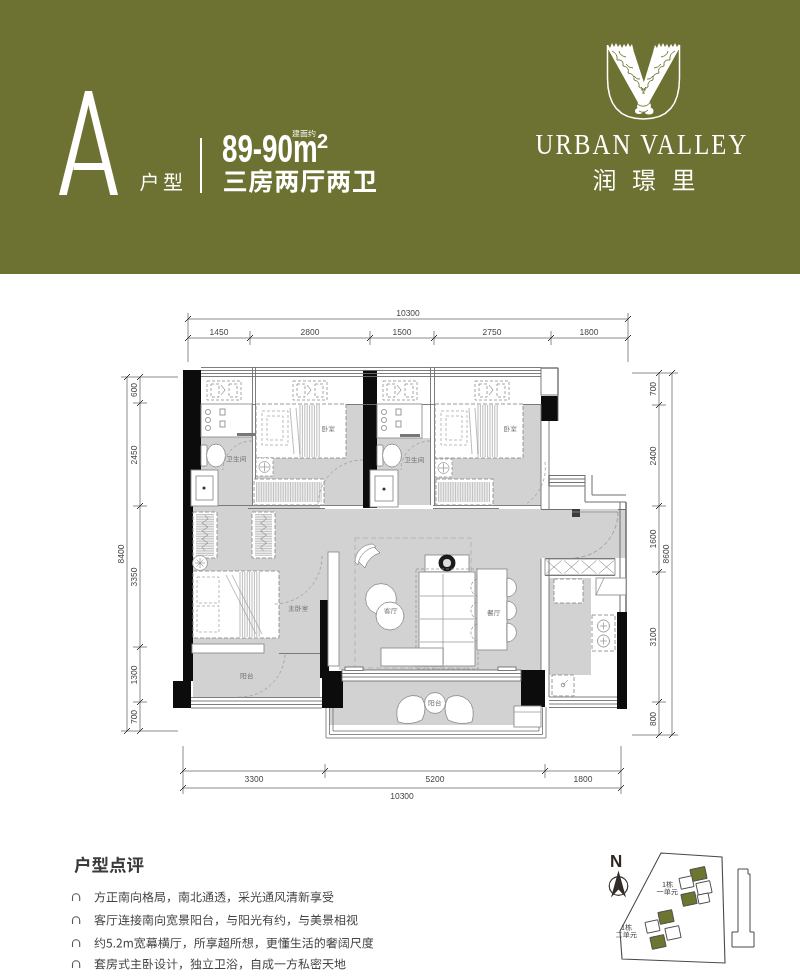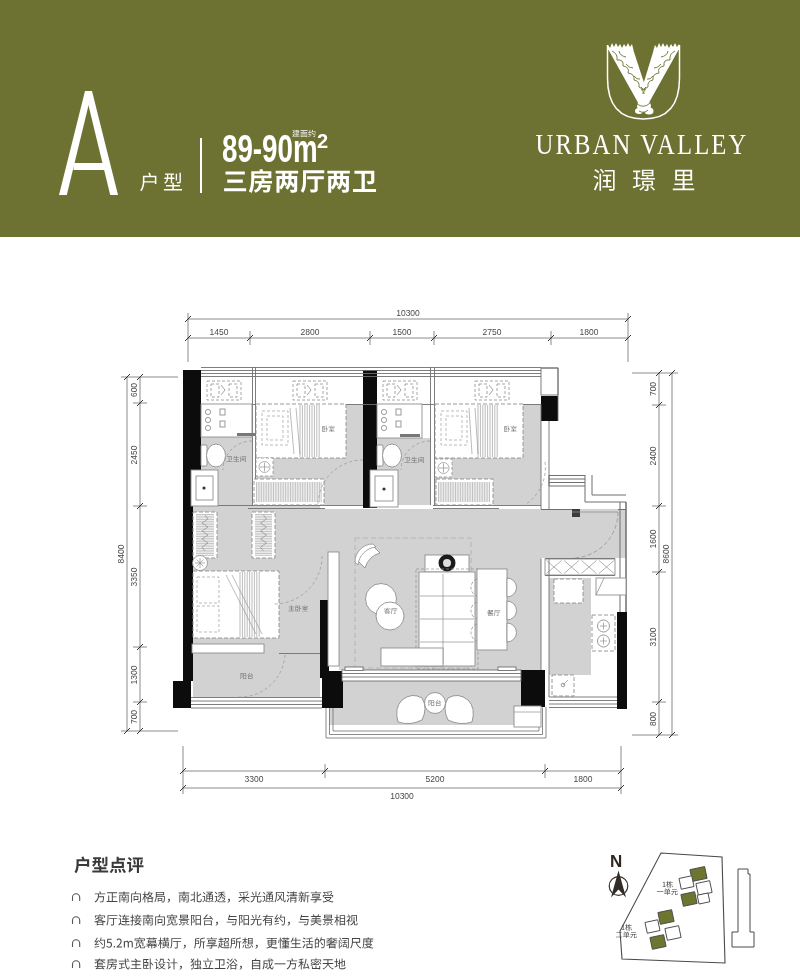--- a/index.html
+++ b/index.html
@@ -1,17 +1,17 @@
 <!DOCTYPE html>
 <html><head>
 <meta charset="utf-8">
 <style>
 html,body{margin:0;padding:0;}
 body{width:800px;height:976px;position:relative;background:#fff;font-family:"Liberation Sans",sans-serif;overflow:hidden;}
-#header{position:absolute;left:0;top:0;width:800px;height:237px;background:#6d7233;}
+#header{position:absolute;left:0;top:0;width:800px;height:274px;background:#6d7233;}
 .w{color:#fff;position:absolute;}
 #hA{left:59px;top:91px;}
 #hdiv{left:200px;top:138px;width:2px;height:55px;background:#fff;}
 #m2{left:222px;top:130px;font-size:38px;font-weight:bold;line-height:1;transform:scaleX(0.73);transform-origin:0 0;white-space:nowrap;}
 #sup2{left:317px;top:130px;font-size:20px;font-weight:bold;}
 #uv{left:442px;top:128px;width:400px;text-align:center;font-size:29px;font-family:"Liberation Serif",serif;letter-spacing:2.5px;transform:scaleX(0.85);transform-origin:50% 0;}
 </style>
 </head>
 <body>
 <div id="header">

